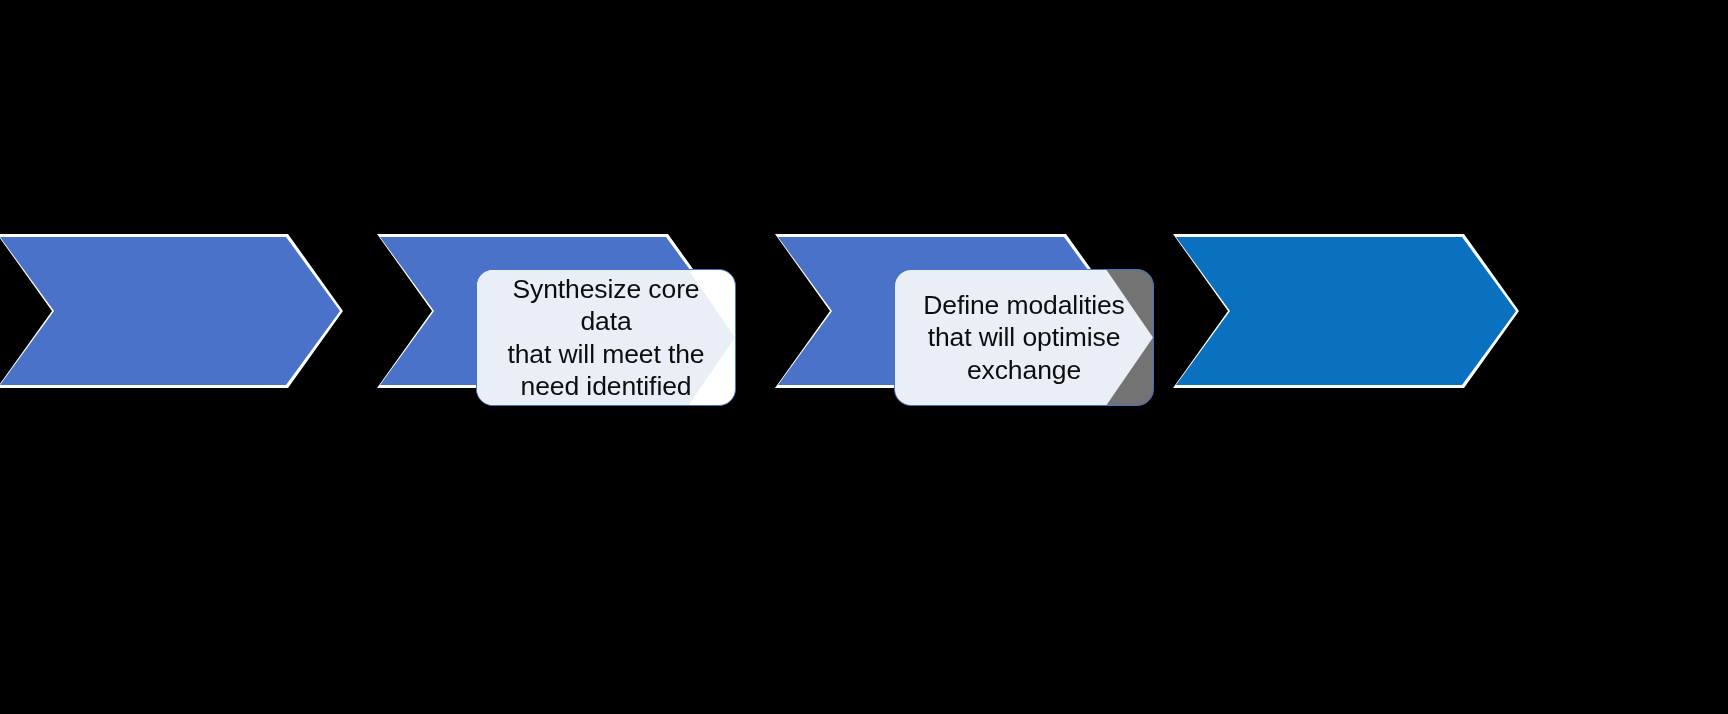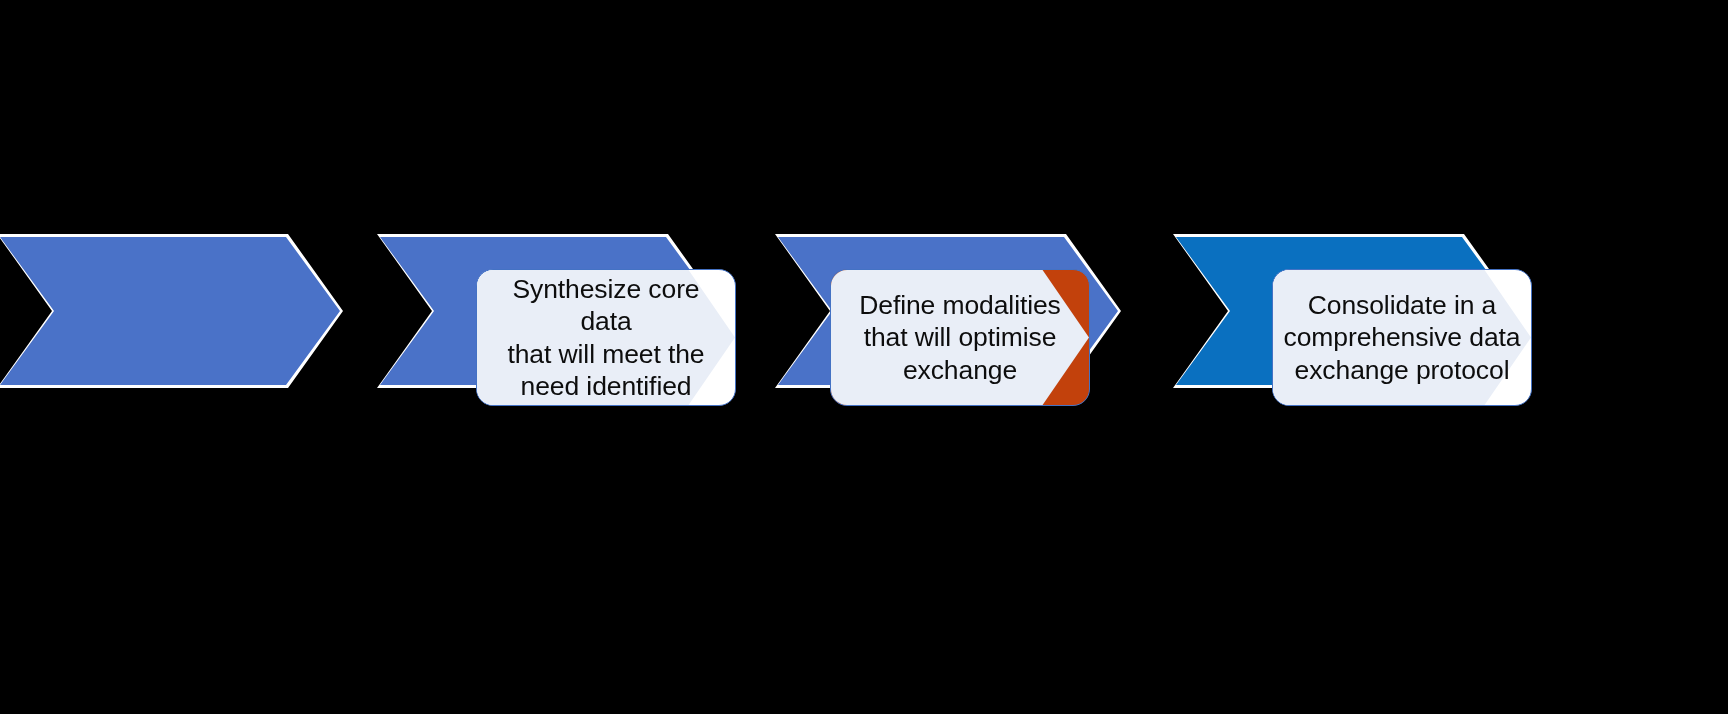--- a/index.html
+++ b/index.html
@@ -108,32 +108,26 @@
       <div class="card-wash" style="background: rgb(233, 238, 247);"></div>
       <div class="card-label" style="color: rgb(13, 13, 13);">Synthesize core data
 that will meet the
 need identified</div>
     </div>
   </div>
 
   <div class="step">
     <div class="chevron-outline" style="left: 775px; background: rgb(255, 255, 255);"></div>
     <div class="chevron" style="left: 778px; background: rgb(74, 114, 200);"></div>
-    <div class="card" style="left: 830px; background: #c2410c; border-color: rgb(68, 114, 196);">
+    <div class="card" style="left: 894px; background: #737373; border-color: rgb(68, 114, 196);">
       <div class="card-wash" style="background: rgb(233, 238, 247);"></div>
       <div class="card-label" style="color: rgb(13, 13, 13);">Define modalities
 that will optimise
 exchange</div>
     </div>
   </div>
 
   <div class="step">
     <div class="chevron-outline" style="left: 1173px; background: rgb(255, 255, 255);"></div>
     <div class="chevron accent" style="left: 1176px; background: rgb(10, 112, 192);"></div>
-    <div class="card" style="left: 1272px; background: rgb(255, 255, 255); border-color: rgb(68, 114, 196);">
-      <div class="card-wash" style="background: rgb(233, 238, 247);"></div>
-      <div class="card-label" style="color: rgb(13, 13, 13);">Consolidate in a
-comprehensive data
-exchange protocol</div>
-    </div>
   </div>
 
 </div>
 
 </body></html>

